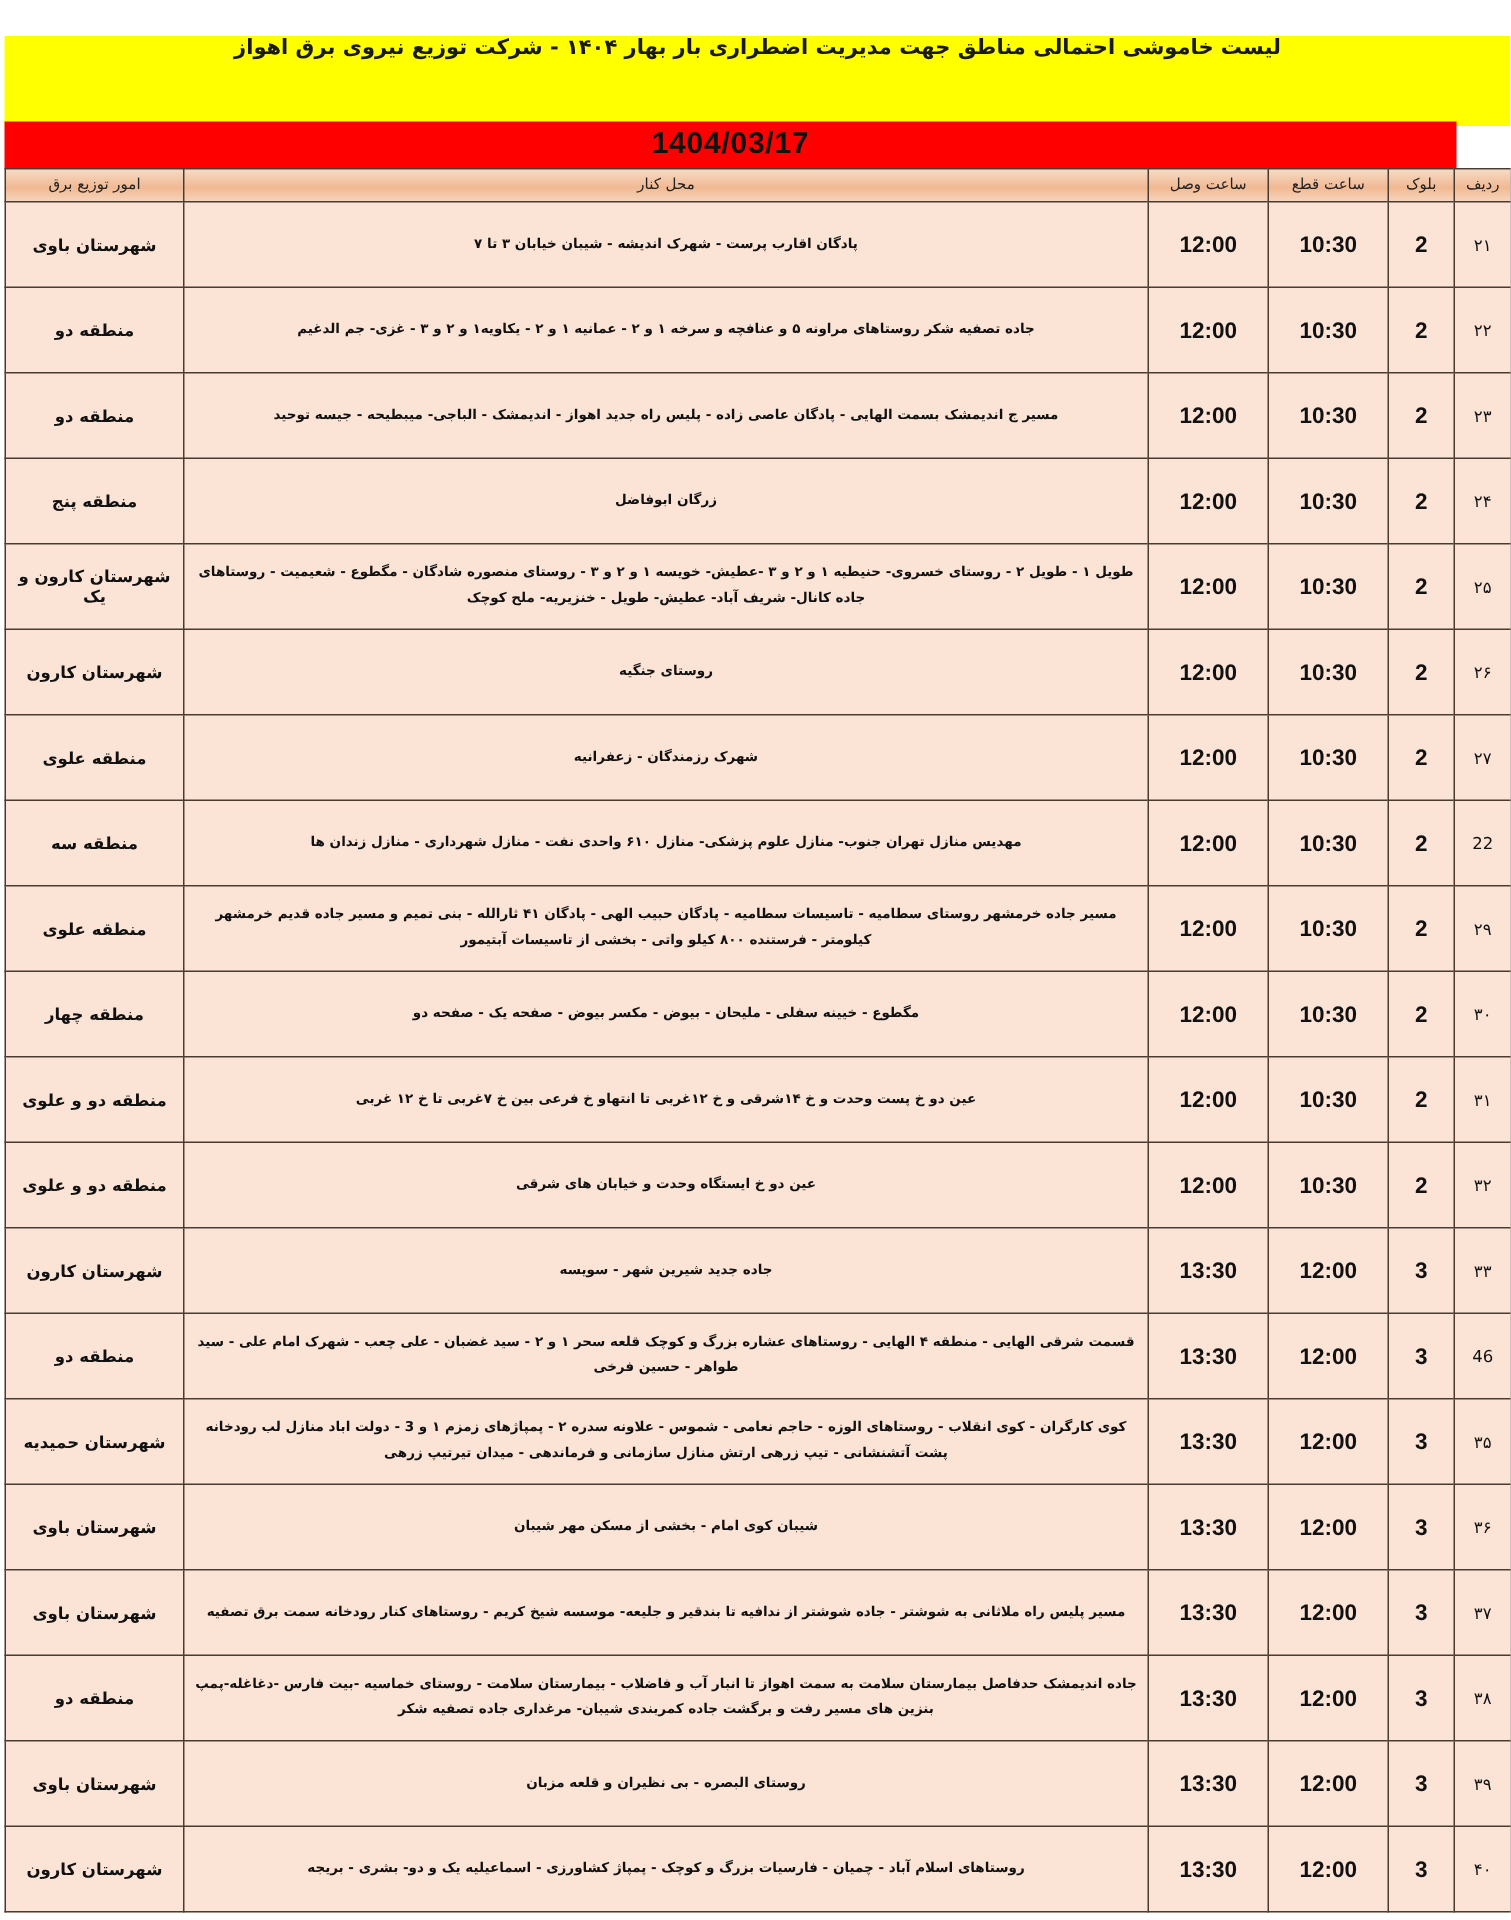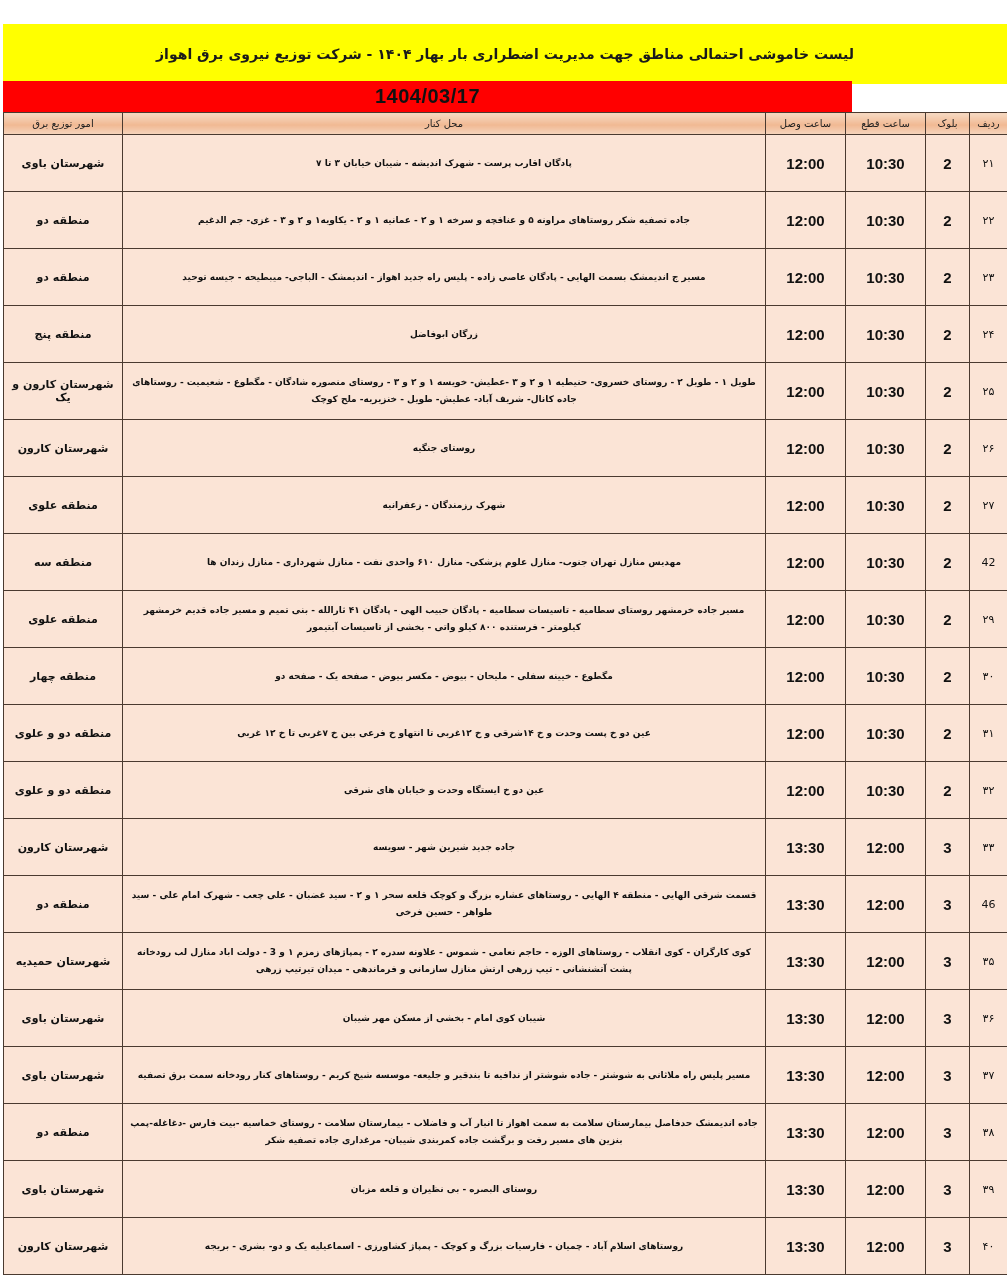--- a/index.html
+++ b/index.html
@@ -1,19 +1,19 @@
 <!DOCTYPE html>
 <html><head>
   <meta charset="utf-8">
   <style>
     html, body { margin: 0; padding: 0; background: #ffffff; }
     body { width: 1007px; height: 1280px; overflow: hidden; position: relative; font-family: "DejaVu Sans", sans-serif; }
-    .title-bar { position: absolute; left: 3px; top: 24px; width: 1004px; height: 60px; background: #ffff00; display: flex; align-items: center; justify-content: center; direction: rtl; }
+    .title-bar { position: absolute; left: 3px; top: 24px; width: 1004px; height: 60px; background: #ffff00; display: flex; align-items: flex-start; justify-content: center; direction: rtl; }
     .title-bar span { font-size: 14px; font-weight: bold; color: #1a1a1a; }
-    .date-bar { position: absolute; left: 3px; top: 81px; width: 849px; height: 31px; background: #ff0000; display: flex; align-items: center; justify-content: center; }
+    .date-bar { position: absolute; left: 3px; top: 81px; width: 968px; height: 31px; background: #ff0000; display: flex; align-items: center; justify-content: center; }
     .date-bar span { font-family: "Liberation Sans", sans-serif; font-size: 20px; font-weight: bold; color: #111; letter-spacing: 0.5px; }
     table.grid { position: absolute; left: 3px; top: 112px; width: 1004px; border-collapse: collapse; direction: rtl; table-layout: fixed; }
     table.grid th { height: 21px; padding: 0; font-size: 10px; font-weight: normal; color: #222; border: 1px solid #4a3a30; background: linear-gradient(to bottom, #f6d9c2 0%, #f1b993 55%, #f6d5bd 100%); }
     table.grid td { height: 56px; padding: 0 4px; border: 1px solid #4a3a30; background: #fbe4d6; text-align: center; vertical-align: middle; color: #111; }
     td.rownum { font-size: 11px; font-weight: normal; }
     td.block, td.time { font-family: "Liberation Sans", sans-serif; font-weight: bold; font-size: 15px; }
     td.location { font-size: 9px; font-weight: bold; line-height: 17px; margin-top: 28px; }
     td.area { font-size: 11px; font-weight: bold; }
   </style>
 </head>
@@ -96,21 +96,21 @@
       </tr>
       <tr>
         <td class="rownum">۲۷</td>
         <td class="block">2</td>
         <td class="time">10:30</td>
         <td class="time">12:00</td>
         <td class="location">شهرک رزمندگان - زعفرانیه</td>
         <td class="area">منطقه علوی</td>
       </tr>
       <tr>
-        <td class="rownum">42</td>
+        <td class="rownum">22</td>
         <td class="block">2</td>
         <td class="time">10:30</td>
         <td class="time">12:00</td>
         <td class="location">مهدیس منازل تهران جنوب- منازل علوم پزشکی- منازل ۶۱۰ واحدی نفت - منازل شهرداری - منازل زندان ها</td>
         <td class="area">منطقه سه</td>
       </tr>
       <tr>
         <td class="rownum">۲۹</td>
         <td class="block">2</td>
         <td class="time">10:30</td>

